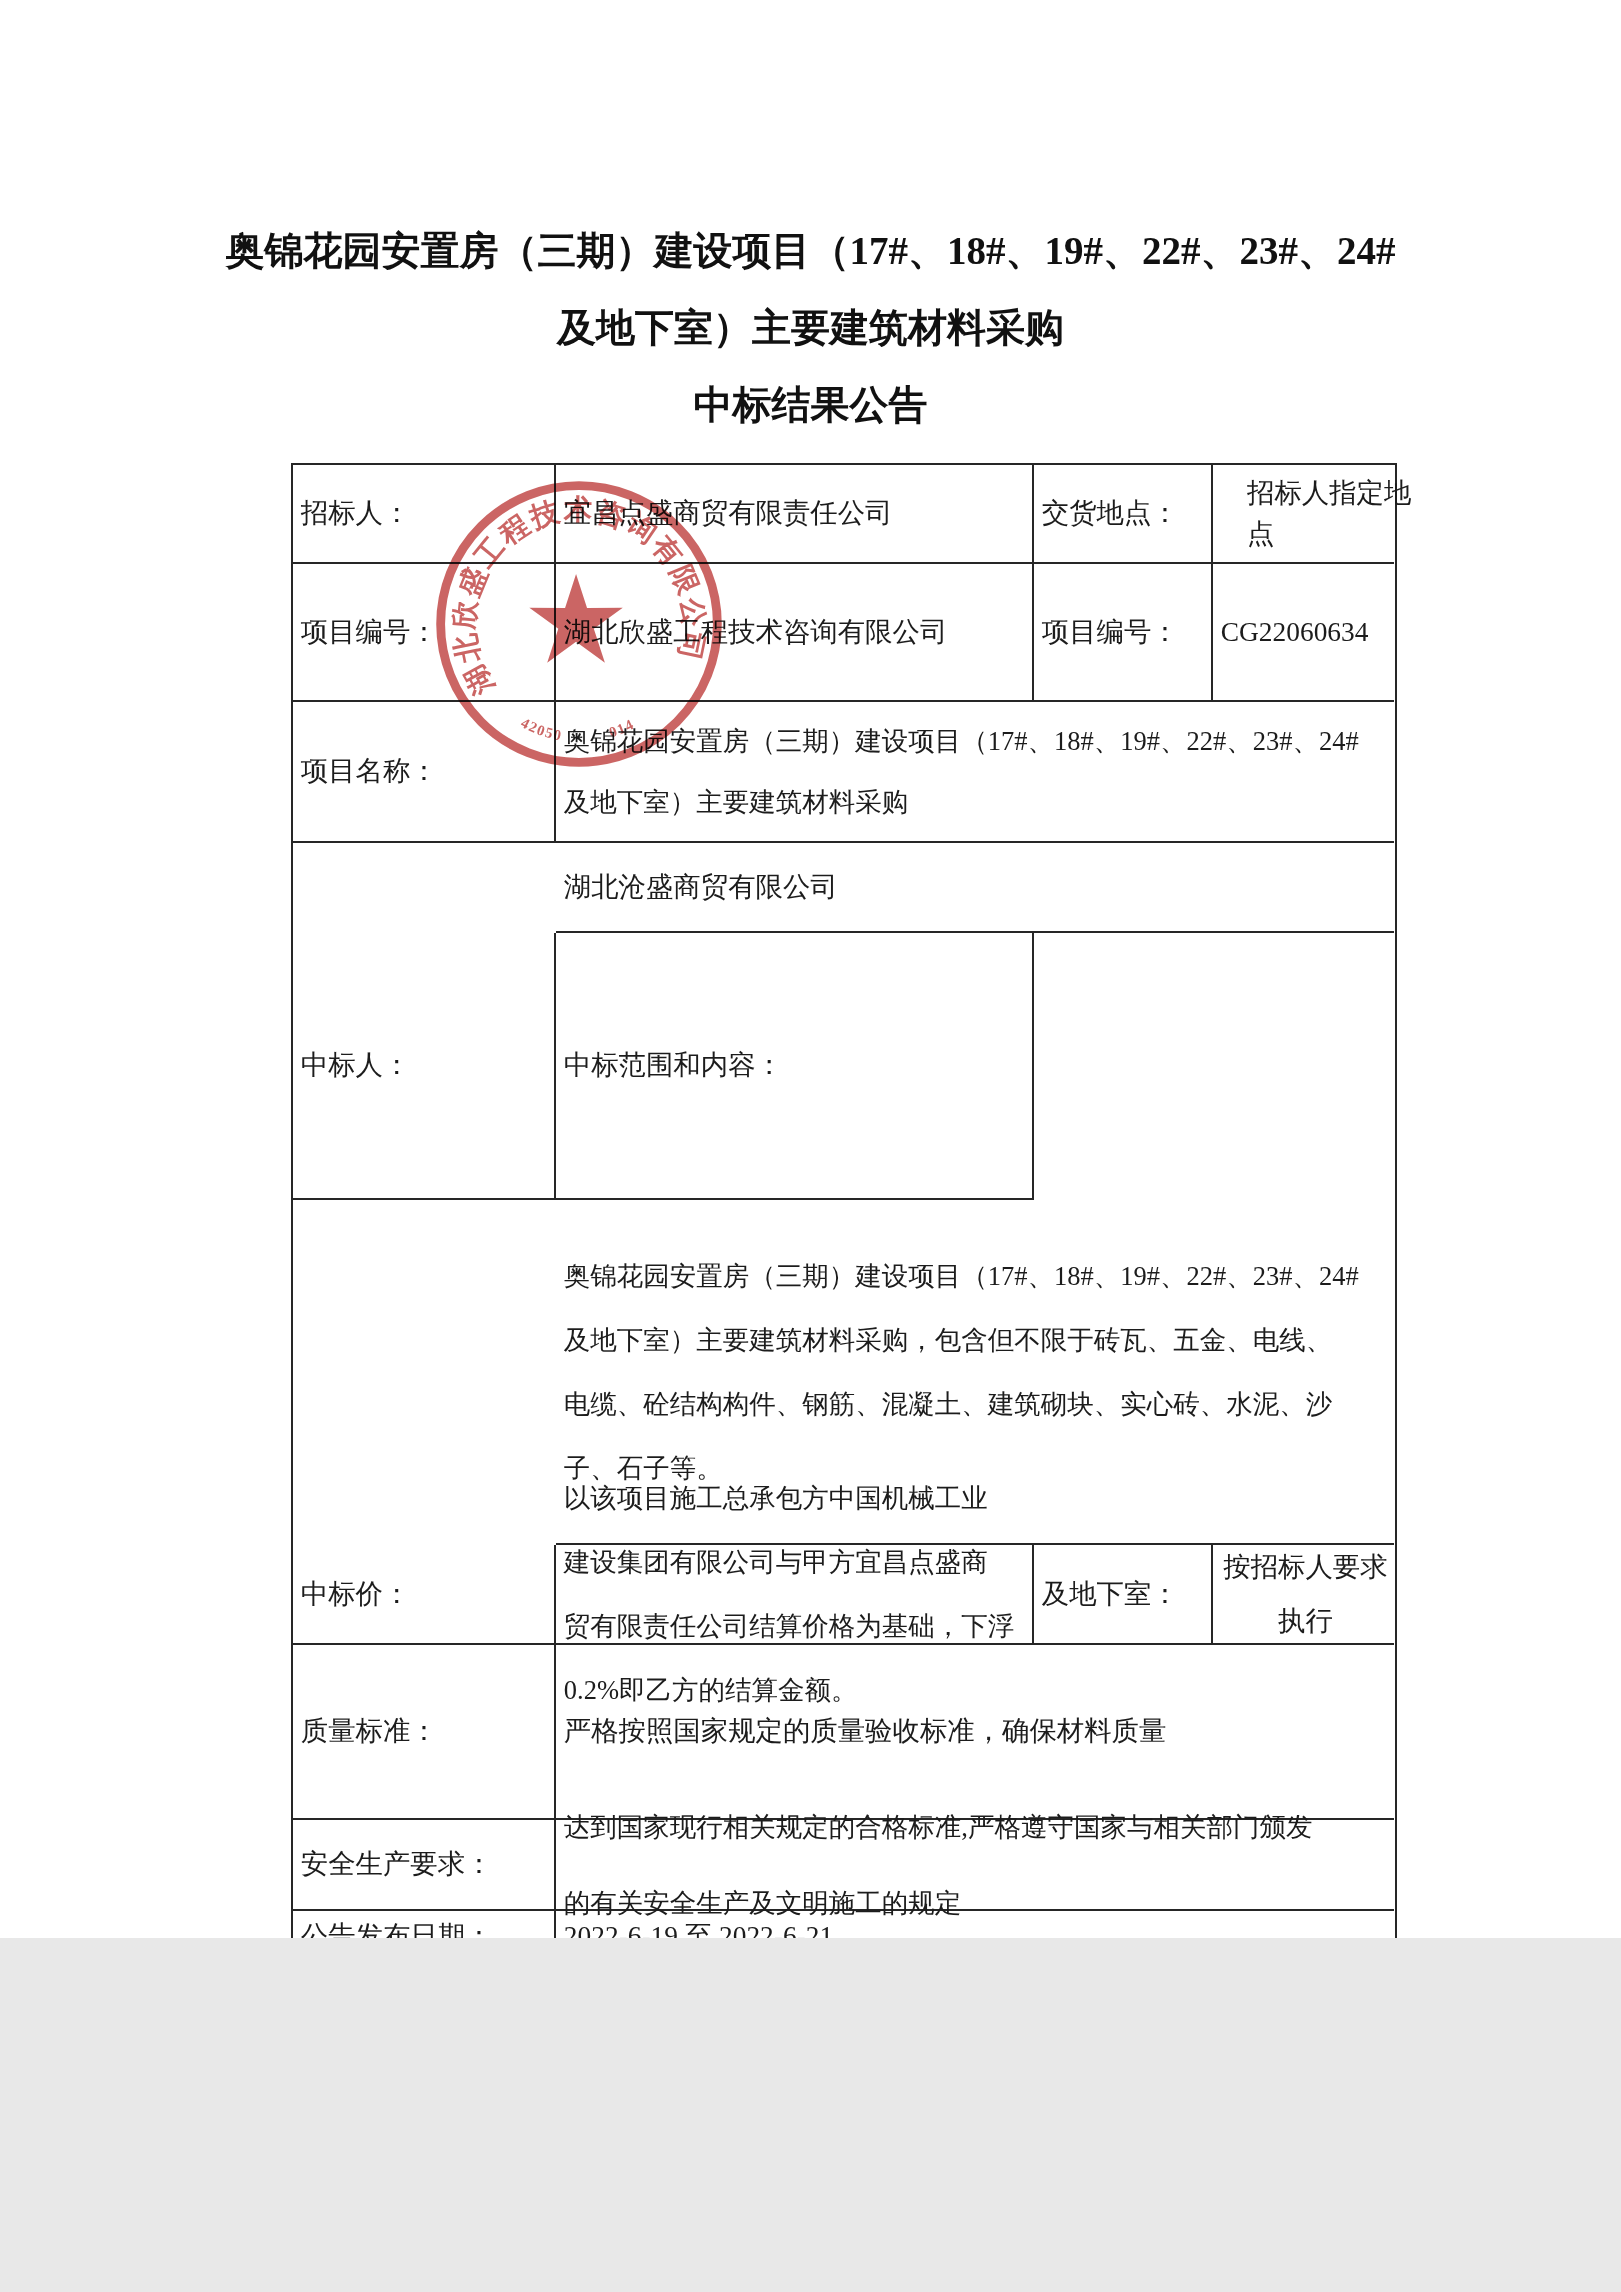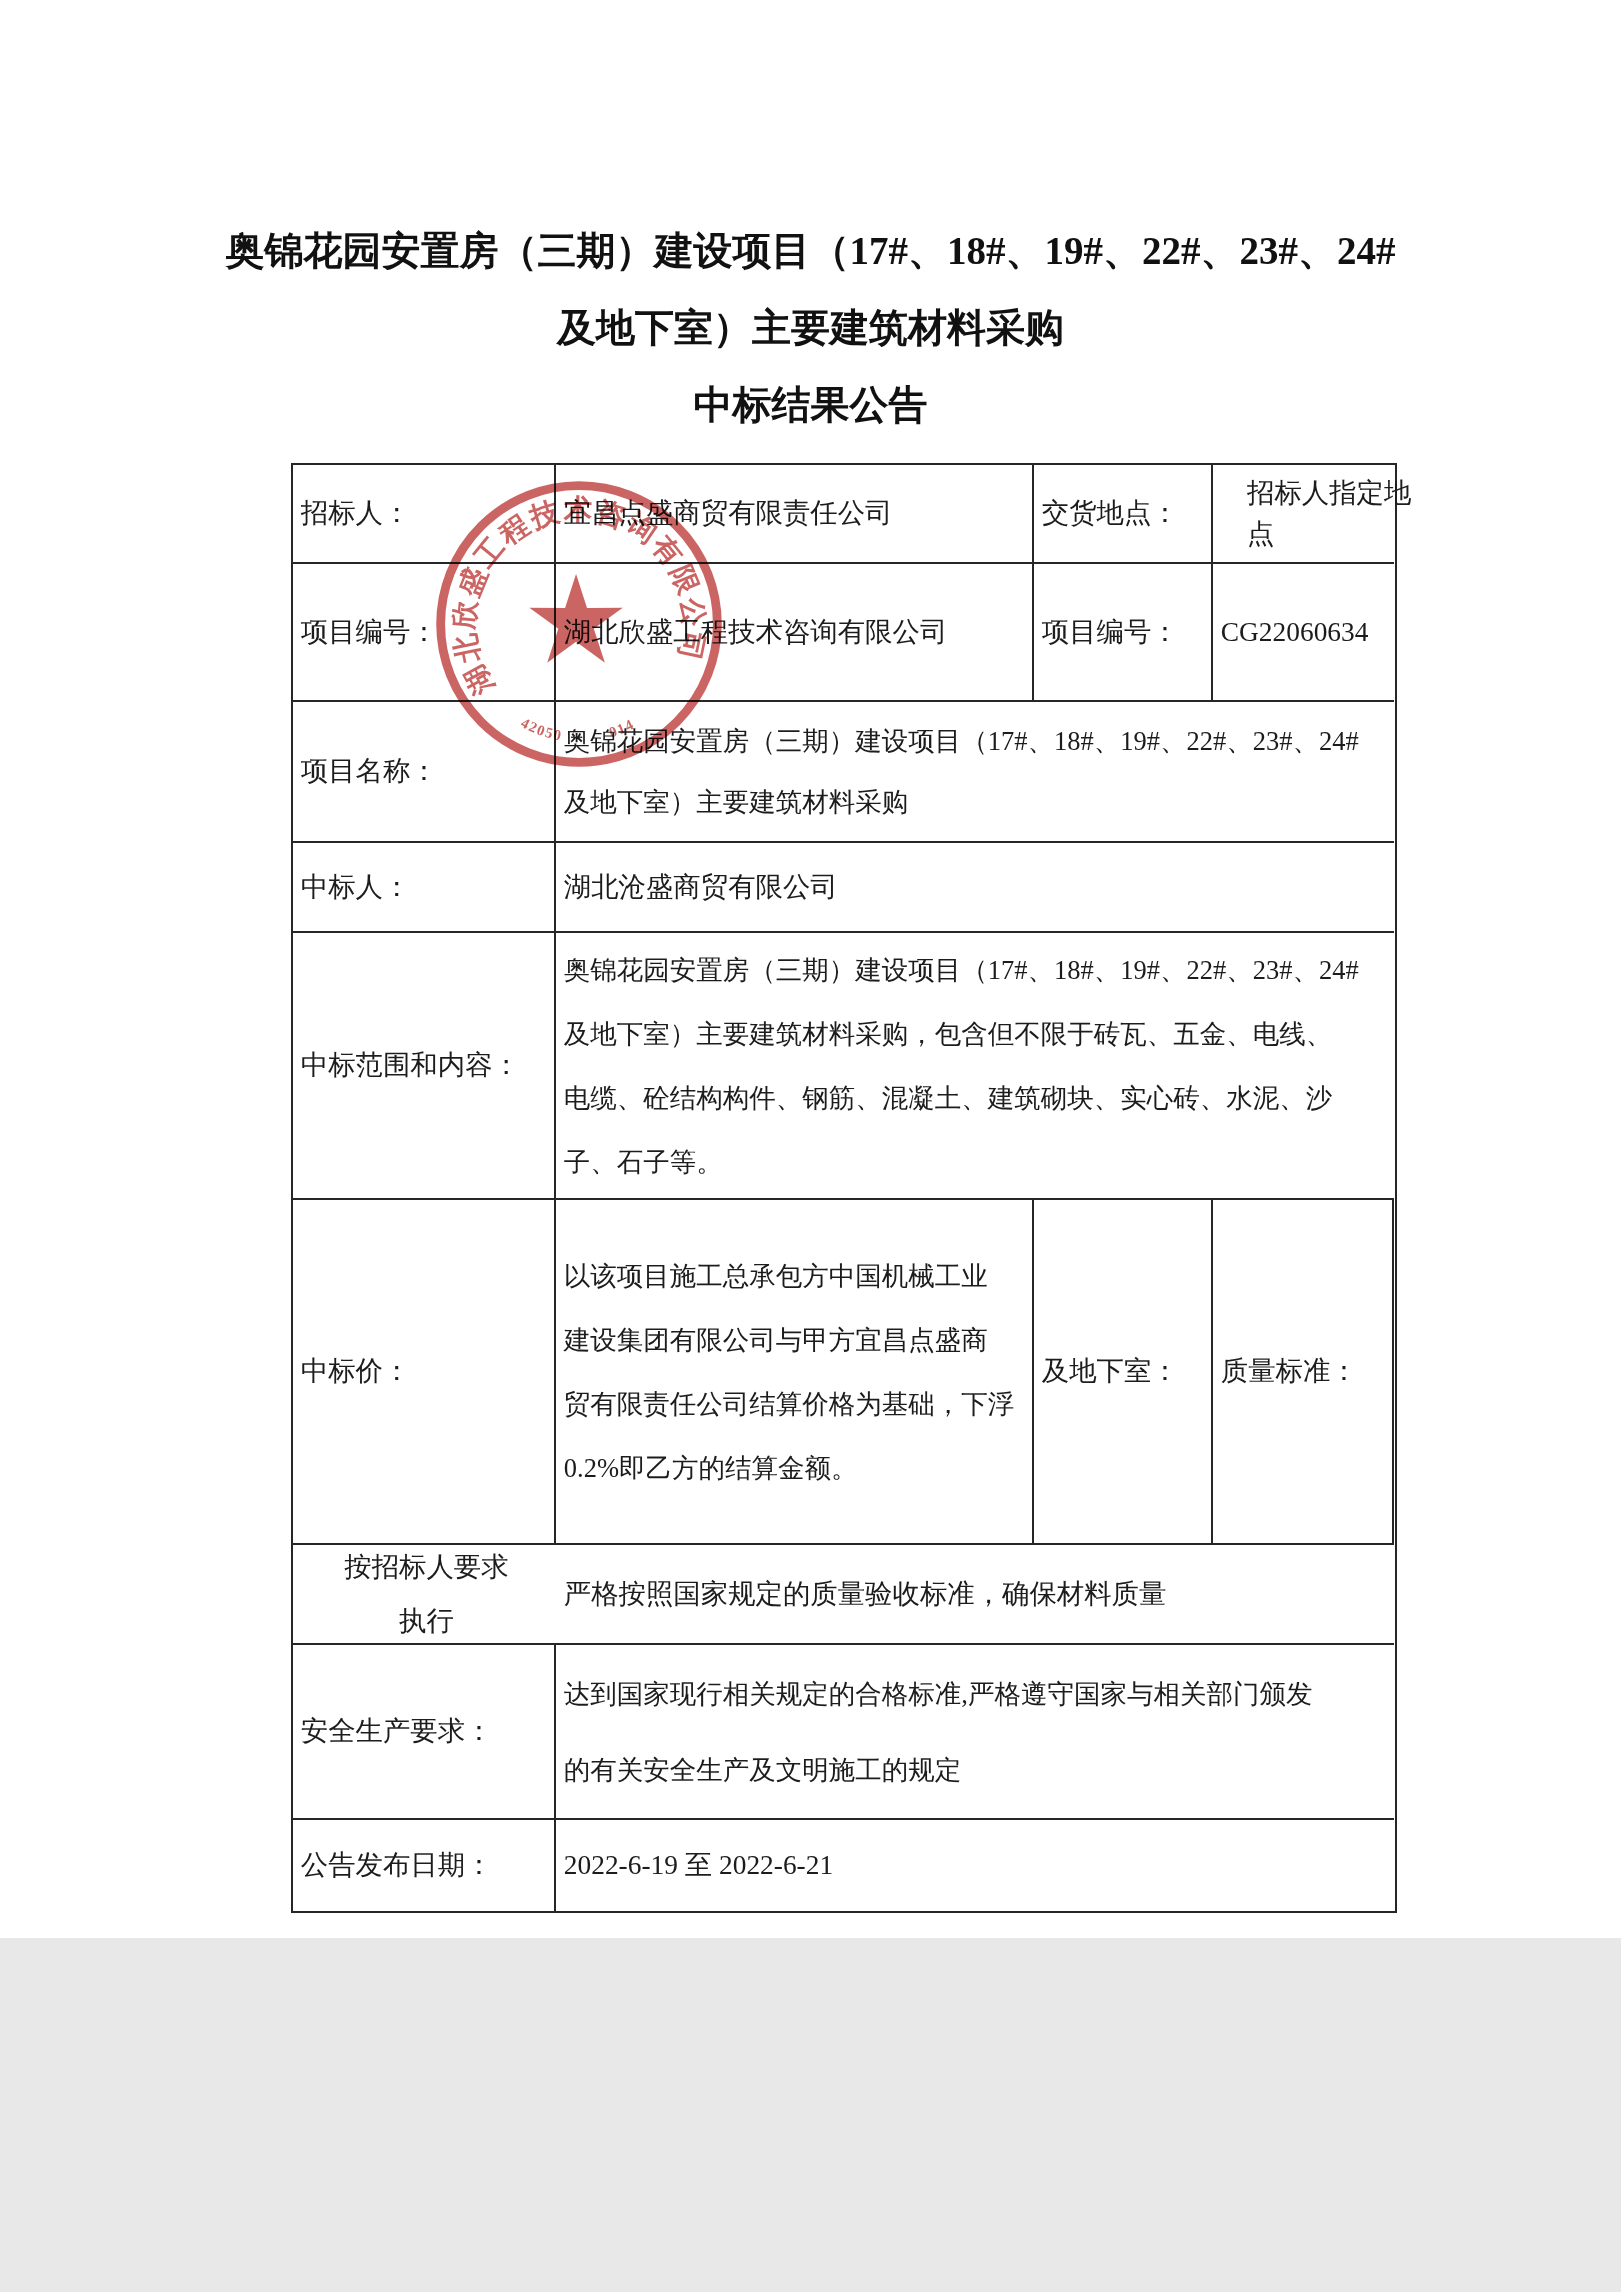--- a/index.html
+++ b/index.html
@@ -66,39 +66,39 @@
 
     <div class="cell">项目编号：</div>
     <div class="cell">湖北欣盛工程技术咨询有限公司</div>
     <div class="cell">项目编号：</div>
     <div class="cell last-col">CG22060634</div>
 
     <div class="cell">项目名称：</div>
     <div class="cell span3 last-col lh62 f27">奥锦花园安置房（三期）建设项目（17#、18#、19#、22#、23#、24#
 及地下室）主要建筑材料采购</div>
 
+    <div class="cell span3 last-col">湖北沧盛商贸有限公司</div>
     <div class="cell">中标人：</div>
-    <div class="cell span3 last-col">湖北沧盛商贸有限公司</div>
 
     <div class="cell">中标范围和内容：</div>
     <div class="cell span3 last-col lh65 f27">奥锦花园安置房（三期）建设项目（17#、18#、19#、22#、23#、24#
 及地下室）主要建筑材料采购，包含但不限于砖瓦、五金、电线、
 电缆、砼结构构件、钢筋、混凝土、建筑砌块、实心砖、水泥、沙
 子、石子等。</div>
 
     <div class="cell">中标价：</div>
     <div class="cell lh65 f27">以该项目施工总承包方中国机械工业
 建设集团有限公司与甲方宜昌点盛商
 贸有限责任公司结算价格为基础，下浮
 0.2%即乙方的结算金额。</div>
     <div class="cell">及地下室：</div>
-    <div class="cell">质量标准：</div>
-
     <div class="cell last-col center lh55">按招标人要求
 执行</div>
+
+    <div class="cell">质量标准：</div>
     <div class="cell span3 last-col">严格按照国家规定的质量验收标准，确保材料质量</div>
 
     <div class="cell">安全生产要求：</div>
     <div class="cell span3 last-col lh78 f27">达到国家现行相关规定的合格标准,严格遵守国家与相关部门颁发
 的有关安全生产及文明施工的规定</div>
 
     <div class="cell last-row">公告发布日期：</div>
     <div class="cell span3 last-col last-row">2022-6-19 至 2022-6-21</div>
   </div>
 

